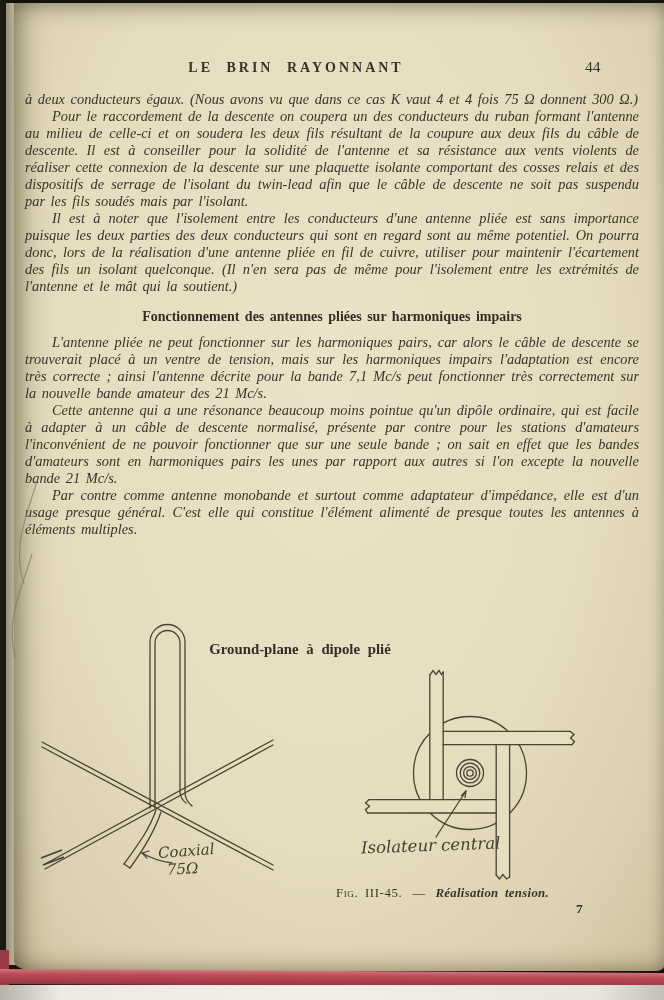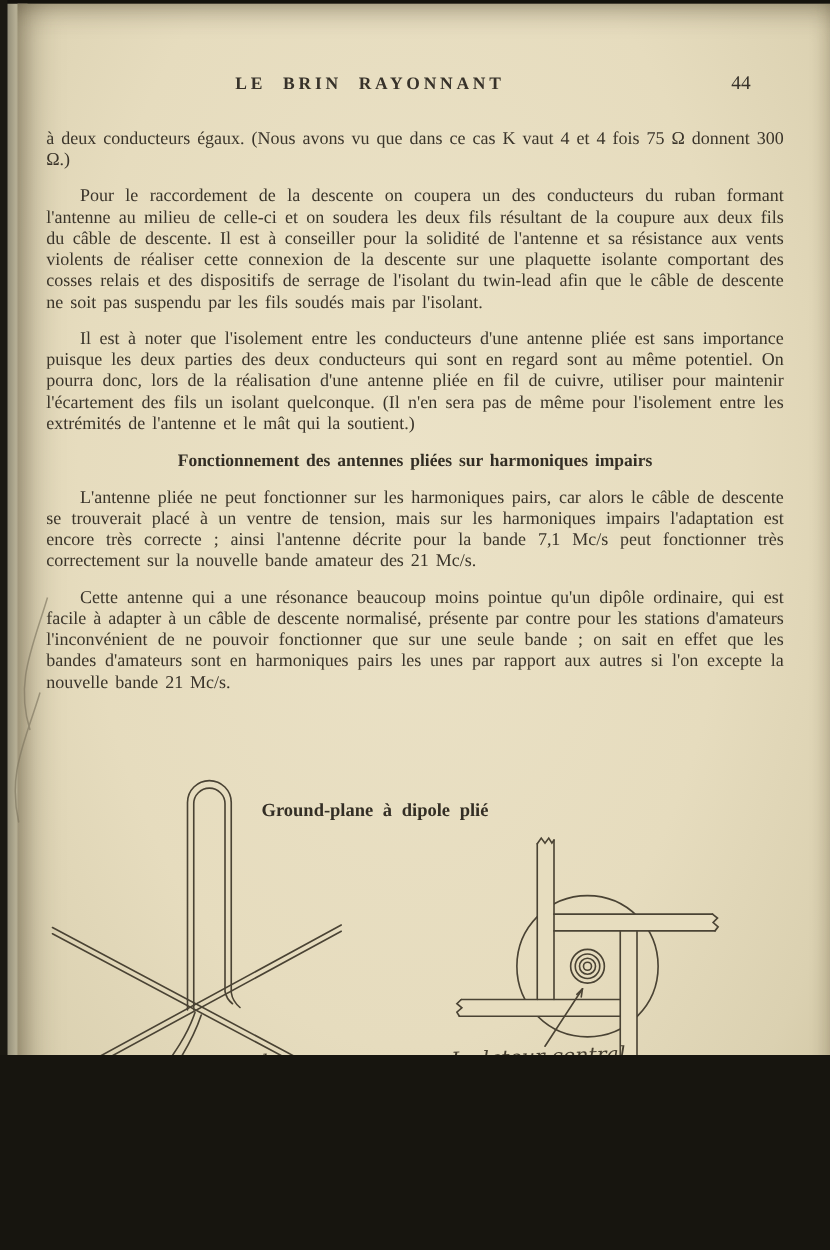--- a/index.html
+++ b/index.html
@@ -1,17 +1,17 @@
 <!DOCTYPE html>
 <html><head>
 <meta charset="utf-8">
 <style>
   html,body{margin:0;padding:0;}
   body{width:664px;height:1000px;background:#17150f;font-family:"Liberation Serif",serif;}
-  .photo{position:relative;width:664px;height:844px;overflow:hidden;background:#14120d;}
+  .photo{position:relative;width:664px;height:1000px;overflow:hidden;background:#14120d;}
 
   
   .prev-page{position:absolute;left:5px;top:3px;width:17px;height:962px;
     background:linear-gradient(90deg,#8f8a74 0%,#b5ae94 45%,#a59d82 100%);}
 
   
   .page{position:absolute;left:14px;top:3px;width:650px;height:968px;
     background:radial-gradient(ellipse at 48% 38%,#ebe2c7 0%,#e6dcbe 55%,#dbd1b1 82%,#cdc29f 100%);
     box-shadow:inset 20px 0 30px -16px rgba(55,45,25,.55),
                inset -8px 0 18px -10px rgba(55,45,25,.30),
@@ -29,21 +29,21 @@
   .left-dark{position:absolute;left:0;top:0;width:6px;height:1000px;background:#1b1912;}
 
   
   .running-header{position:absolute;left:0;top:60px;width:592px;text-align:center;
     font-size:14px;font-weight:bold;letter-spacing:3px;word-spacing:7px;color:#37322a;}
   .page-number{position:absolute;left:585px;top:58px;font-size:15.5px;color:#37322a;}
 
   
   .article{position:absolute;left:25px;top:91px;width:614px;
     font-size:14.4px;line-height:17px;text-align:justify;word-spacing:2px;color:#3a342a;}
-  .article p{margin:12px;text-indent:27px;}
+  .article p{margin:0;text-indent:27px;font-style:italic;}
   .article p.cont{text-indent:0;}
   .section-heading{margin:13px 0 9px 0;text-align:center;text-indent:0;
     font-size:14px;font-weight:bold;color:#332e25;}
 
   .figure-heading{position:absolute;left:0;top:597px;width:600px;text-align:center;
     font-size:14.8px;font-weight:bold;word-spacing:4px;color:#332e25;margin-top:44px;}
 
   
   .watermark{position:absolute;left:157px;top:608px;white-space:nowrap;
     font-family:"Liberation Sans",sans-serif;font-size:50px;font-weight:400;
@@ -80,20 +80,21 @@
   <div class="running-header">LE BRIN RAYONNANT</div>
   <div class="page-number">44</div>
 
   <div class="article">
     <p class="cont">à deux conducteurs égaux. (Nous avons vu que dans ce cas K vaut 4 et 4 fois 75 Ω donnent 300 Ω.)</p>
     <p>Pour le raccordement de la descente on coupera un des conducteurs du ruban formant l'antenne au milieu de celle-ci et on soudera les deux fils résultant de la coupure aux deux fils du câble de descente. Il est à conseiller pour la solidité de l'antenne et sa résistance aux vents violents de réaliser cette connexion de la descente sur une plaquette isolante comportant des cosses relais et des dispositifs de serrage de l'isolant du twin-lead afin que le câble de descente ne soit pas suspendu par les fils soudés mais par l'isolant.</p>
     <p>Il est à noter que l'isolement entre les conducteurs d'une antenne pliée est sans importance puisque les deux parties des deux conducteurs qui sont en regard sont au même potentiel. On pourra donc, lors de la réalisation d'une antenne pliée en fil de cuivre, utiliser pour maintenir l'écartement des fils un isolant quelconque. (Il n'en sera pas de même pour l'isolement entre les extrémités de l'antenne et le mât qui la soutient.)</p>
     <div class="section-heading">Fonctionnement des antennes pliées sur harmoniques impairs</div>
     <p>L'antenne pliée ne peut fonctionner sur les harmoniques pairs, car alors le câble de descente se trouverait placé à un ventre de tension, mais sur les harmoniques impairs l'adaptation est encore très correcte ; ainsi l'antenne décrite pour la bande 7,1 Mc/s peut fonctionner très correctement sur la nouvelle bande amateur des 21 Mc/s.</p>
     <p>Cette antenne qui a une résonance beaucoup moins pointue qu'un dipôle ordinaire, qui est facile à adapter à un câble de descente normalisé, présente par contre pour les stations d'amateurs l'inconvénient de ne pouvoir fonctionner que sur une seule bande ; on sait en effet que les bandes d'amateurs sont en harmoniques pairs les unes par rapport aux autres si l'on excepte la nouvelle bande 21 Mc/s.</p>
+    <p>Par contre comme antenne monobande et surtout comme adaptateur d'impédance, elle est d'un usage presque général. C'est elle qui constitue l'élément alimenté de presque toutes les antennes à éléments multiples.</p>
   </div>
 
   <div class="figure-heading">Ground-plane à dipole plié</div>
 
   <div class="figwrap fig38">
     <svg width="310" height="268" viewBox="0 0 310 268">
       <g fill="none" stroke="#4a4334" stroke-width="1.3" stroke-linecap="round">
 
         <path d="M22,126 L253,249"></path>
         <path d="M22,131 L253,254"></path>

